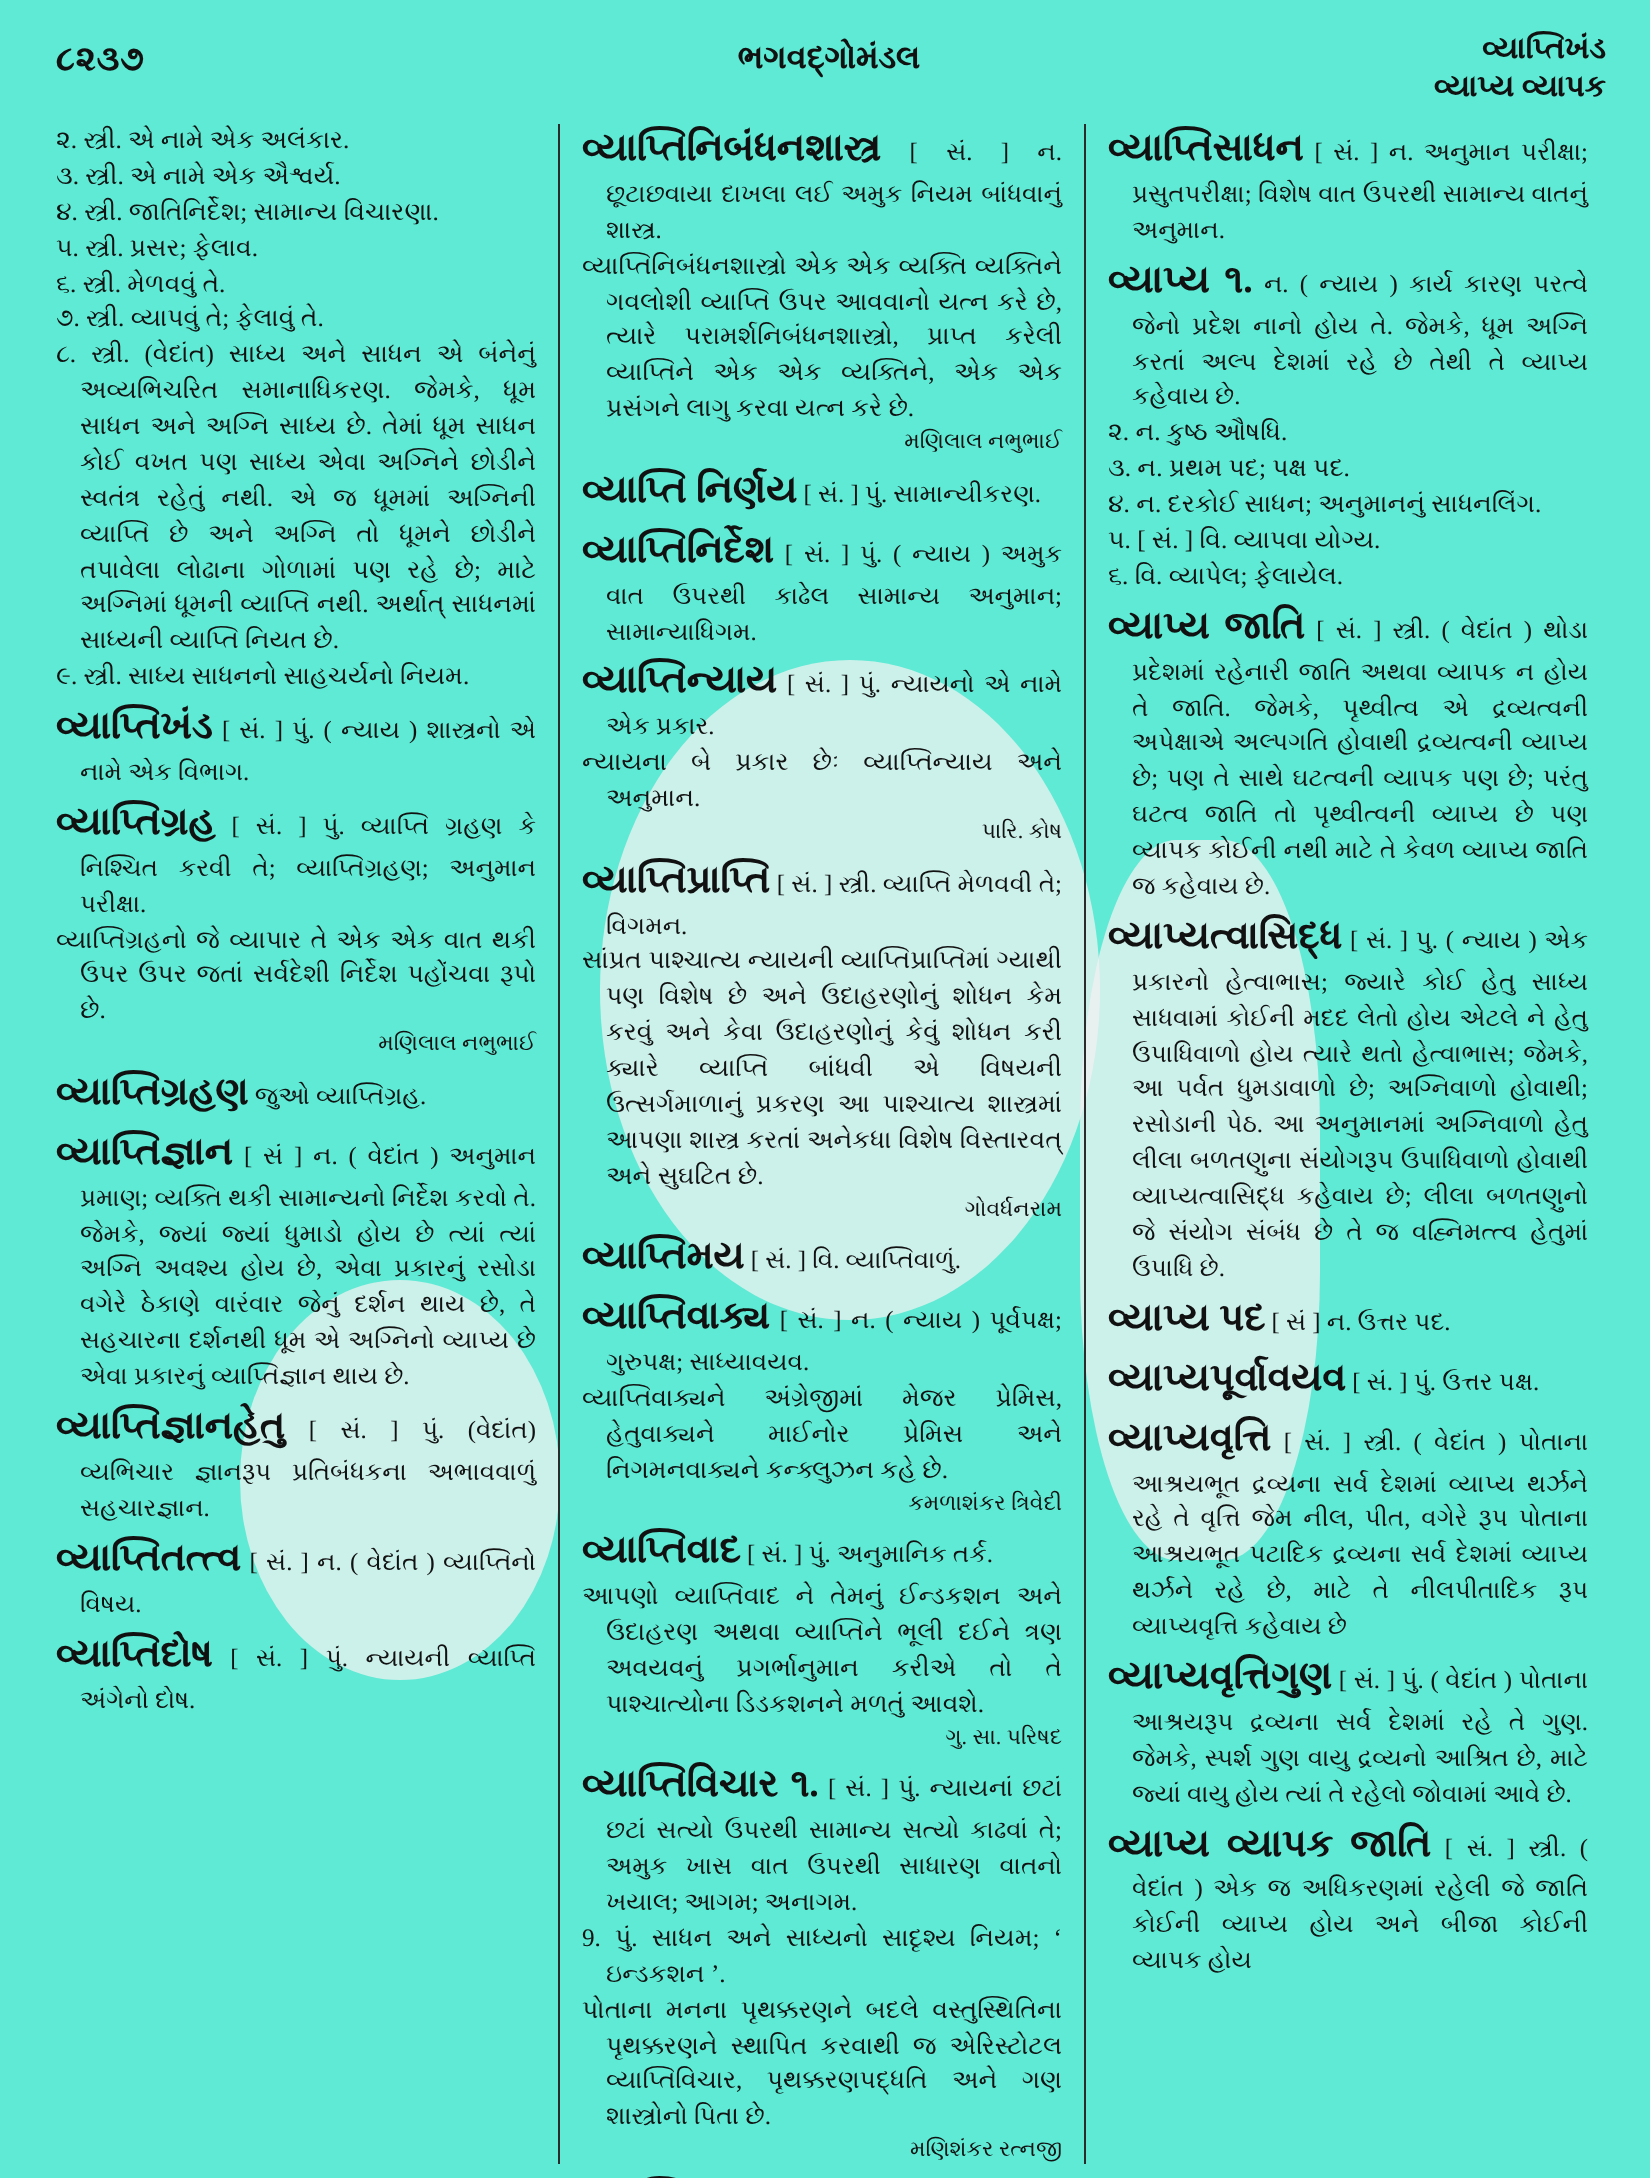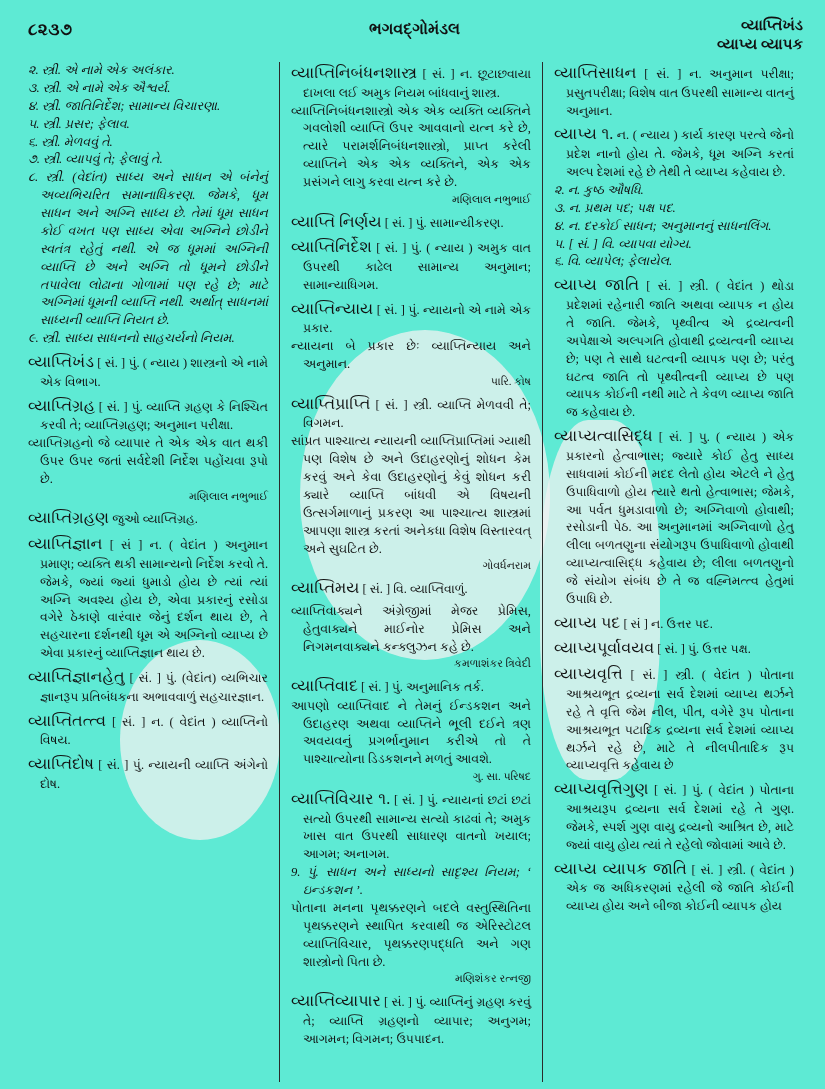--- a/index.html
+++ b/index.html
@@ -93,34 +93,33 @@
   .entry p {
     margin: 0;
     font-size: 12.6px;
     line-height: 1.42;
     text-align: justify;
     text-indent: 0;
     padding-left: 12px;
     text-indent: -12px;
   }
   .hw {
-    font-weight: normal;
-    font-size: 16px;
+    font-weight: bold;
+    font-size: 19px;
   }
   .pos {
     font-size: 12.4px;
   }
   .sense {
     margin: 0;
     font-size: 12.6px;
     line-height: 1.42;
     padding-left: 12px;
     text-indent: -12px;
     text-align: justify;
-    font-style: italic;
   }
   .quote {
     margin: 2px 0 2px 0;
     font-size: 11.3px;
     line-height: 1.38;
     text-align: justify;
     text-indent: 16px;
   }
   .cite {
     display: block;
@@ -199,20 +198,21 @@
           <p class="quote"><span>ન્યાયના બે પ્રકાર છેઃ વ્યાપ્તિન્યાય અને અનુમાન.</span><span class="cite">પારિ. કોષ</span></p>
         </div>
         <div class="entry">
           <p><span class="hw">વ્યાપ્તિપ્રાપ્તિ</span><span class="pos"> [ સં. ] સ્ત્રી. વ્યાપ્તિ મેળવવી તે; વિગમન.</span></p>
           <p class="quote"><span>સાંપ્રત પાશ્ચાત્ય ન્યાયની વ્યાપ્તિપ્રાપ્તિમાં ગ્યાથી પણ વિશેષ છે અને ઉદાહરણોનું શોધન કેમ કરવું અને કેવા ઉદાહરણોનું કેવું શોધન કરી ક્યારે વ્યાપ્તિ બાંધવી એ વિષયની ઉત્સર્ગમાળાનું પ્રકરણ આ પાશ્ચાત્ય શાસ્ત્રમાં આપણા શાસ્ત્ર કરતાં અનેકધા વિશેષ વિસ્તારવત્ અને સુઘટિત છે.</span><span class="cite">ગોવર્ધનરામ</span></p>
         </div>
         <div class="entry">
           <p><span class="hw">વ્યાપ્તિમય</span><span class="pos"> [ સં. ] વિ. વ્યાપ્તિવાળું.</span></p>
         </div>
         <div class="entry">
+          <p><span class="hw">વ્યાપ્તિવાક્ય</span><span class="pos"> [ સં. ] ન. ( ન્યાય ) પૂર્વપક્ષ; ગુરુપક્ષ; સાધ્યાવયવ.</span></p>
           <p class="quote"><span>વ્યાપ્તિવાક્યને અંગ્રેજીમાં મેજર પ્રેમિસ, હેતુવાક્યને માઈનોર પ્રેમિસ અને નિગમનવાક્યને કન્ક્લુઝન કહે છે.</span><span class="cite">કમળાશંકર ત્રિવેદી</span></p>
         </div>
         <div class="entry">
           <p><span class="hw">વ્યાપ્તિવાદ</span><span class="pos"> [ સં. ] પું. અનુમાનિક તર્ક.</span></p>
           <p class="quote"><span>આપણો વ્યાપ્તિવાદ ને તેમનું ઈન્ડકશન અને ઉદાહરણ અથવા વ્યાપ્તિને ભૂલી દઈને ત્રણ અવયવનું પ્રગર્ભાનુમાન કરીએ તો તે પાશ્ચાત્યોના ડિડકશનને મળતું આવશે.</span><span class="cite">ગુ. સા. પરિષદ</span></p>
         </div>
         <div class="entry">
           <p><span class="hw">વ્યાપ્તિવિચાર ૧.</span><span class="pos"> [ સં. ] પું. ન્યાયનાં છટાં છટાં સત્યો ઉપરથી સામાન્ય સત્યો કાઢવાં તે; અમુક ખાસ વાત ઉપરથી સાધારણ વાતનો ખયાલ; આગમ; અનાગમ.</span></p>
           <p class="sense">9. પું. સાધન અને સાધ્યનો સાદૃશ્ય નિયમ; ‘ ઇન્ડકશન ’.</p>
           <p class="quote"><span>પોતાના મનના પૃથક્કરણને બદલે વસ્તુસ્થિતિના પૃથક્કરણને સ્થાપિત કરવાથી જ એરિસ્ટોટલ વ્યાપ્તિવિચાર, પૃથક્કરણપદ્ધતિ અને ગણ શાસ્ત્રોનો પિતા છે.</span><span class="cite">મણિશંકર રત્નજી</span></p>

